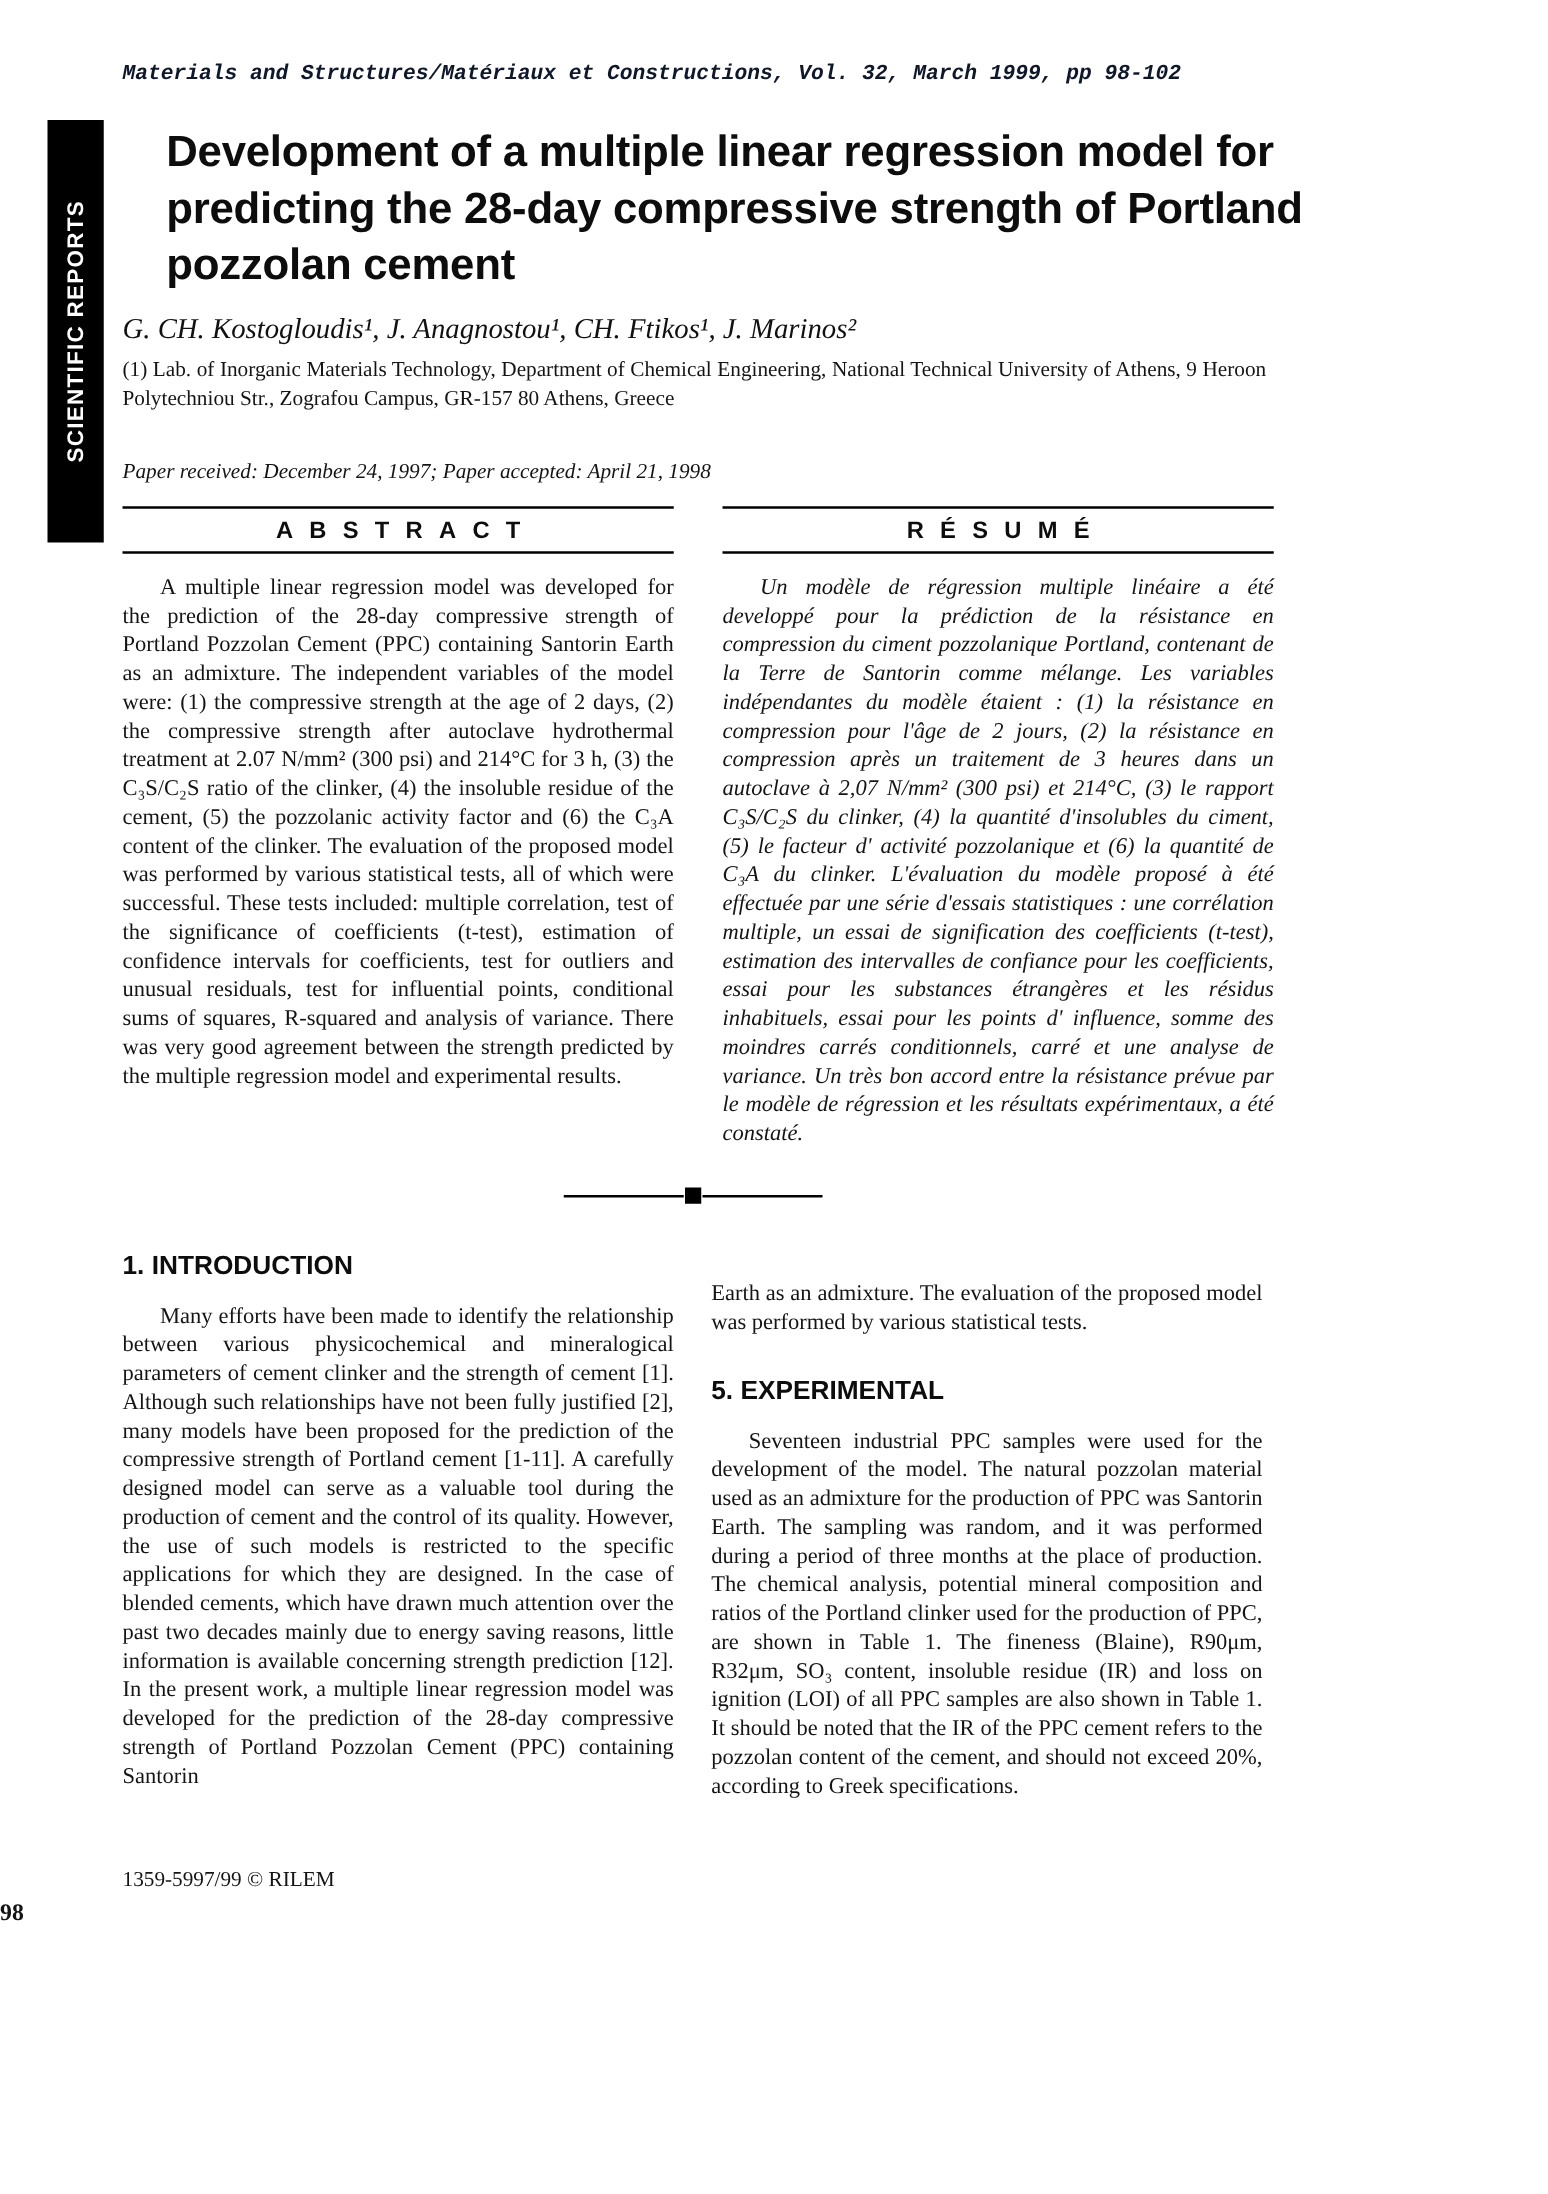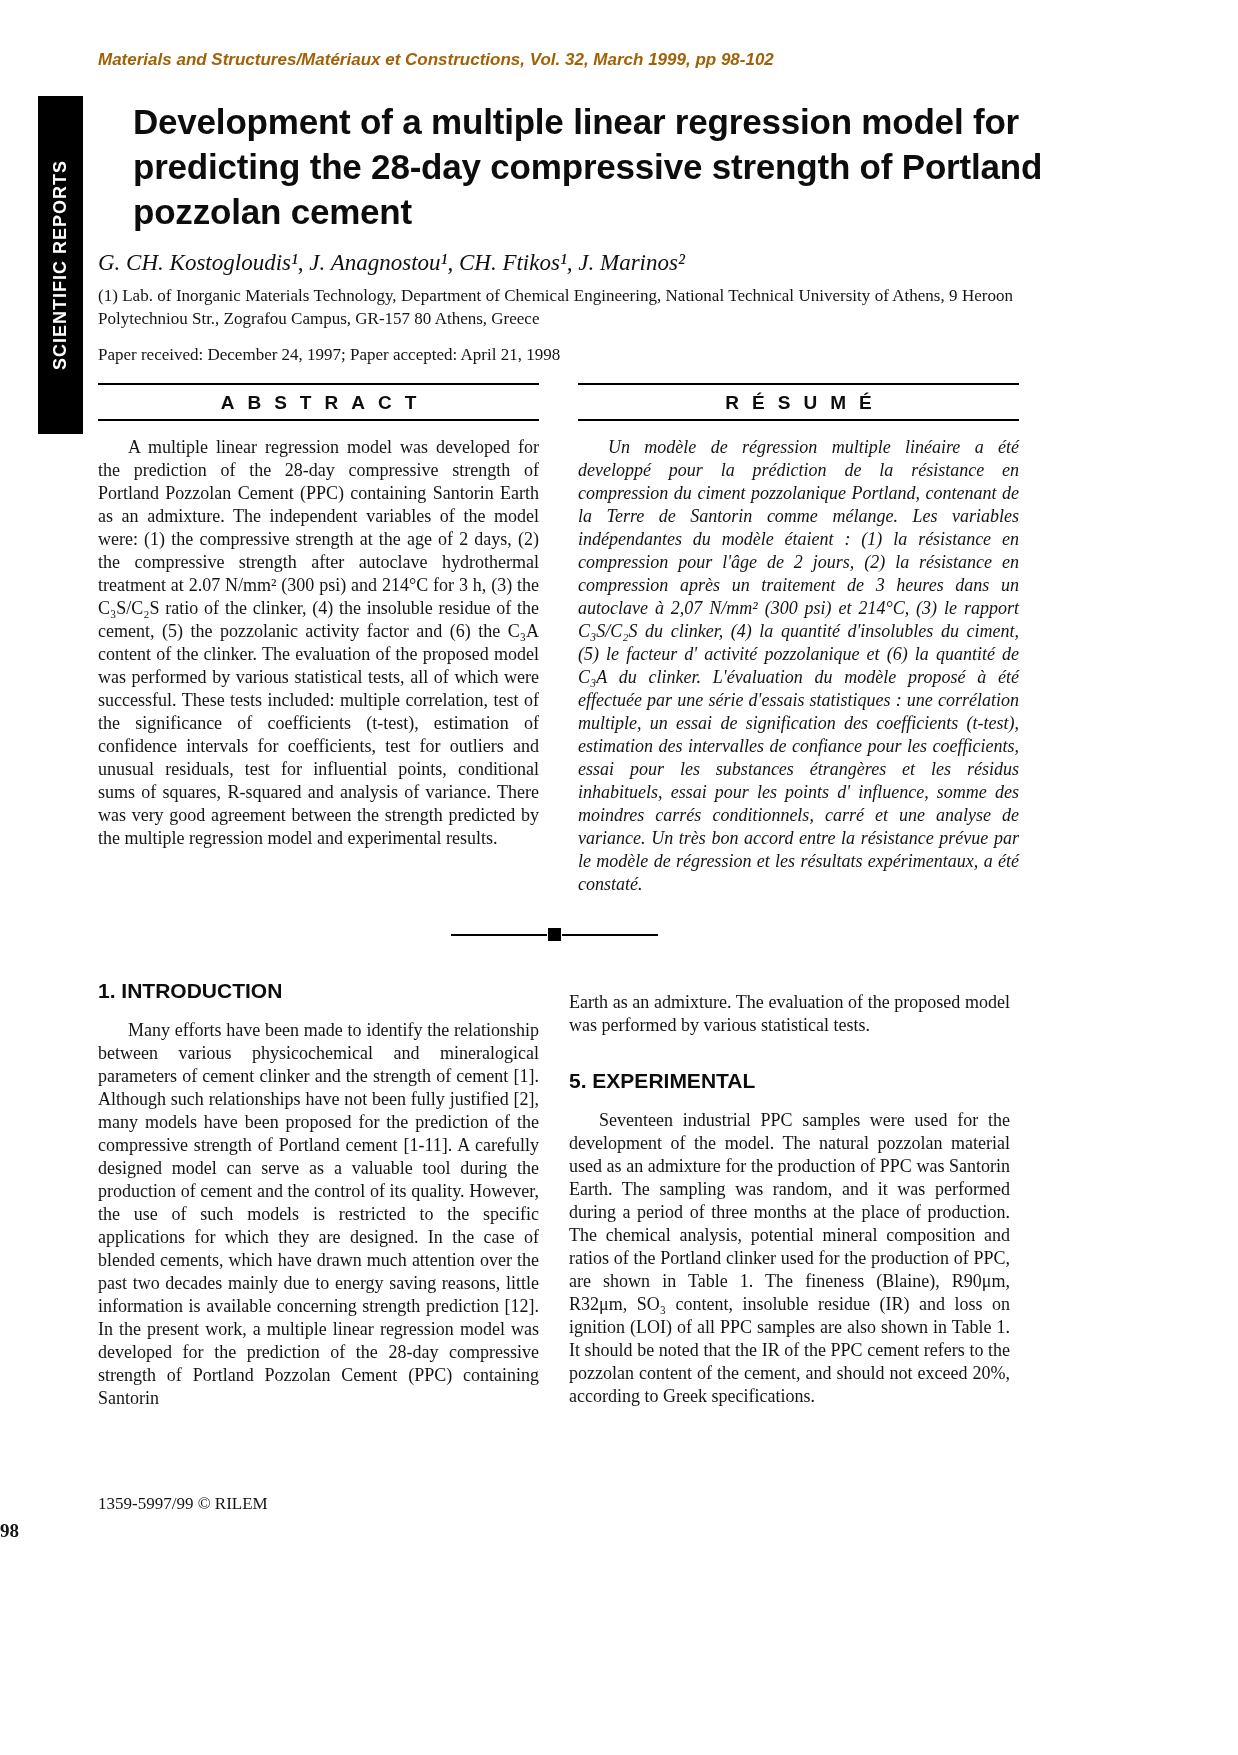--- a/index.html
+++ b/index.html
@@ -11,25 +11,25 @@
     background: #ffffff;
     color: #141414;
     font-family: "Liberation Serif", "DejaVu Serif", serif;
     overflow: hidden;
   }
   .journal-header {
     position: absolute;
     top: 50px;
     left: 98px;
     width: 1000px;
-    font-family: Liberation Sans, sans-serif;
+    font-family: Liberation Mono, monospace;
     font-style: italic;
     font-weight: bold;
     font-size: 17px;
-    color: #a16207;
+    color: #0f172a;
   }
   .side-banner {
     position: absolute;
     left: 38px;
     top: 96px;
     width: 45px;
     height: 338px;
     background: #000000;
     display: flex;
     align-items: center;
@@ -67,21 +67,22 @@
     color: #111;
   }
   .affiliations { width: 915px; margin-top: 9px; }
   .affiliation {
     font-size: 17px;
     line-height: 1.35;
     text-align: justify;
   }
   .affiliation + .affiliation { margin-top: 4px; }
   .dates {
-    margin-top: 14px;
+    margin-top: 36px;
+    font-style: italic;
     font-size: 17px;
   }
   .two-col {
     width: 912px;
     display: flex;
     gap: 30px;
   }
   .abstract-resume { margin-top: 18px; gap: 39px; }
   .col { width: 441px; flex: 0 0 441px; }
   .col-heading {
@@ -182,21 +183,21 @@
       <span class="square"></span>
       <span class="line"></span>
     </div>
 
     <div class="two-col">
       <div class="col">
         <h2 class="section-heading">1. INTRODUCTION</h2>
         <p class="body-par">Many efforts have been made to identify the relationship between various physicochemical and mineralogical parameters of cement clinker and the strength of cement [1]. Although such relationships have not been fully justified [2], many models have been proposed for the prediction of the compressive strength of Portland cement [1-11]. A carefully designed model can serve as a valuable tool during the production of cement and the control of its quality. However, the use of such models is restricted to the specific applications for which they are designed. In the case of blended cements, which have drawn much attention over the past two decades mainly due to energy saving reasons, little information is available concerning strength prediction [12]. In the present work, a multiple linear regression model was developed for the prediction of the 28-day compressive strength of Portland Pozzolan Cement (PPC) containing Santorin</p>
       </div>
       <div class="col">
-        <p class="body-par no-indent" style="margin-top:12px;">Earth as an admixture. The evaluation of the proposed model was performed by various statistical tests.</p>
+        <p class="body-par no-indent" style="margin-top:22px;">Earth as an admixture. The evaluation of the proposed model was performed by various statistical tests.</p>
         <h2 class="section-heading experimental-heading">5. EXPERIMENTAL</h2>
         <p class="body-par">Seventeen industrial PPC samples were used for the development of the model. The natural pozzolan material used as an admixture for the production of PPC was Santorin Earth. The sampling was random, and it was performed during a period of three months at the place of production. The chemical analysis, potential mineral composition and ratios of the Portland clinker used for the production of PPC, are shown in Table 1. The fineness (Blaine), R90μm, R32μm, SO₃ content, insoluble residue (IR) and loss on ignition (LOI) of all PPC samples are also shown in Table 1. It should be noted that the IR of the PPC cement refers to the pozzolan content of the cement, and should not exceed 20%, according to Greek specifications.</p>
       </div>
     </div>
 
   </div>
 
   <div class="footer-copyright">1359-5997/99 © RILEM</div>
 
   <div class="page-number">98</div>

